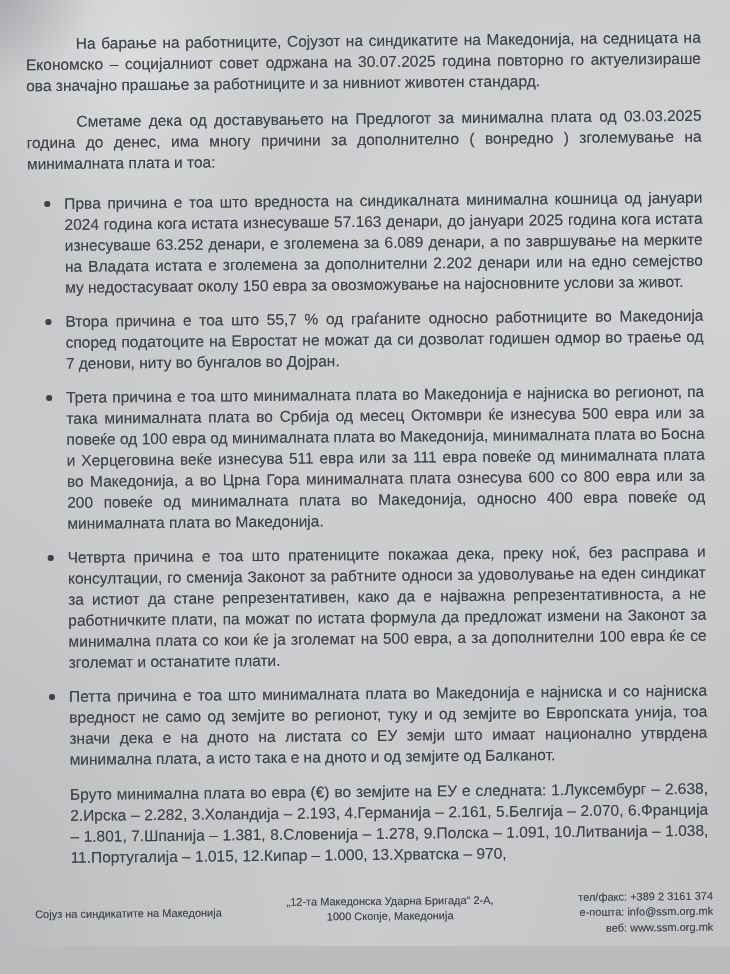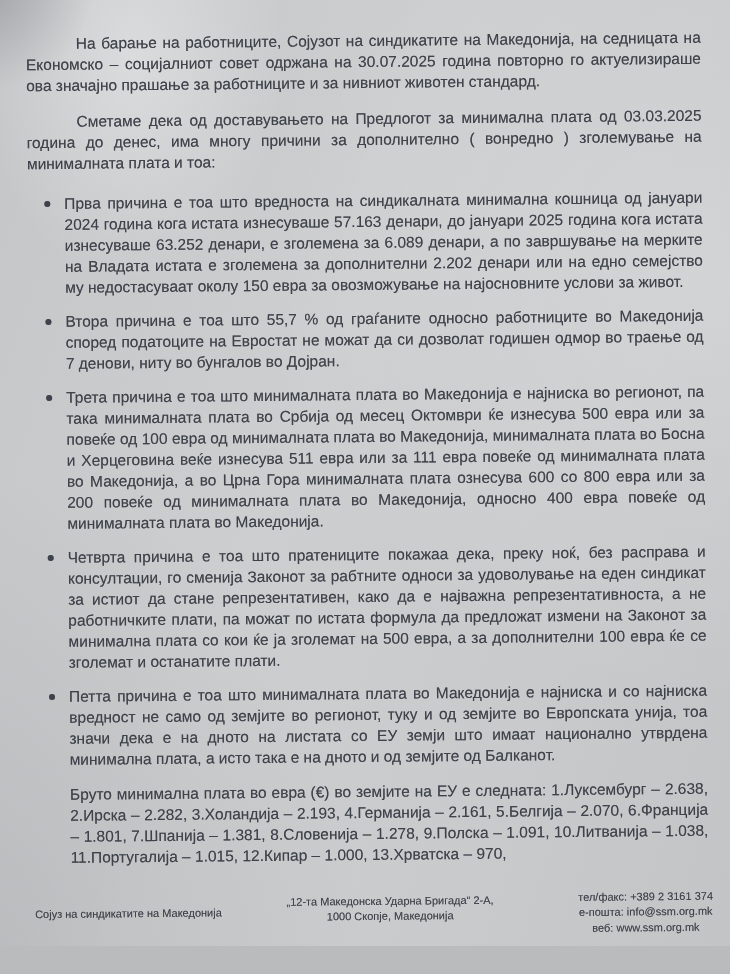--- a/index.html
+++ b/index.html
@@ -92,21 +92,21 @@
     width: 230px;
     padding-top: 12px;
   }
   .f-addr {
     width: 250px;
     text-align: center;
     padding-top: 2px;
   }
   .f-contact {
     margin-left: auto;
-    text-align: center;
+    text-align: right;
     padding-right: 4px;
   }
 </style>
 </head>
 <body>
 
 <div class="photo">
   <div class="tilt">
     <div class="page">
 

